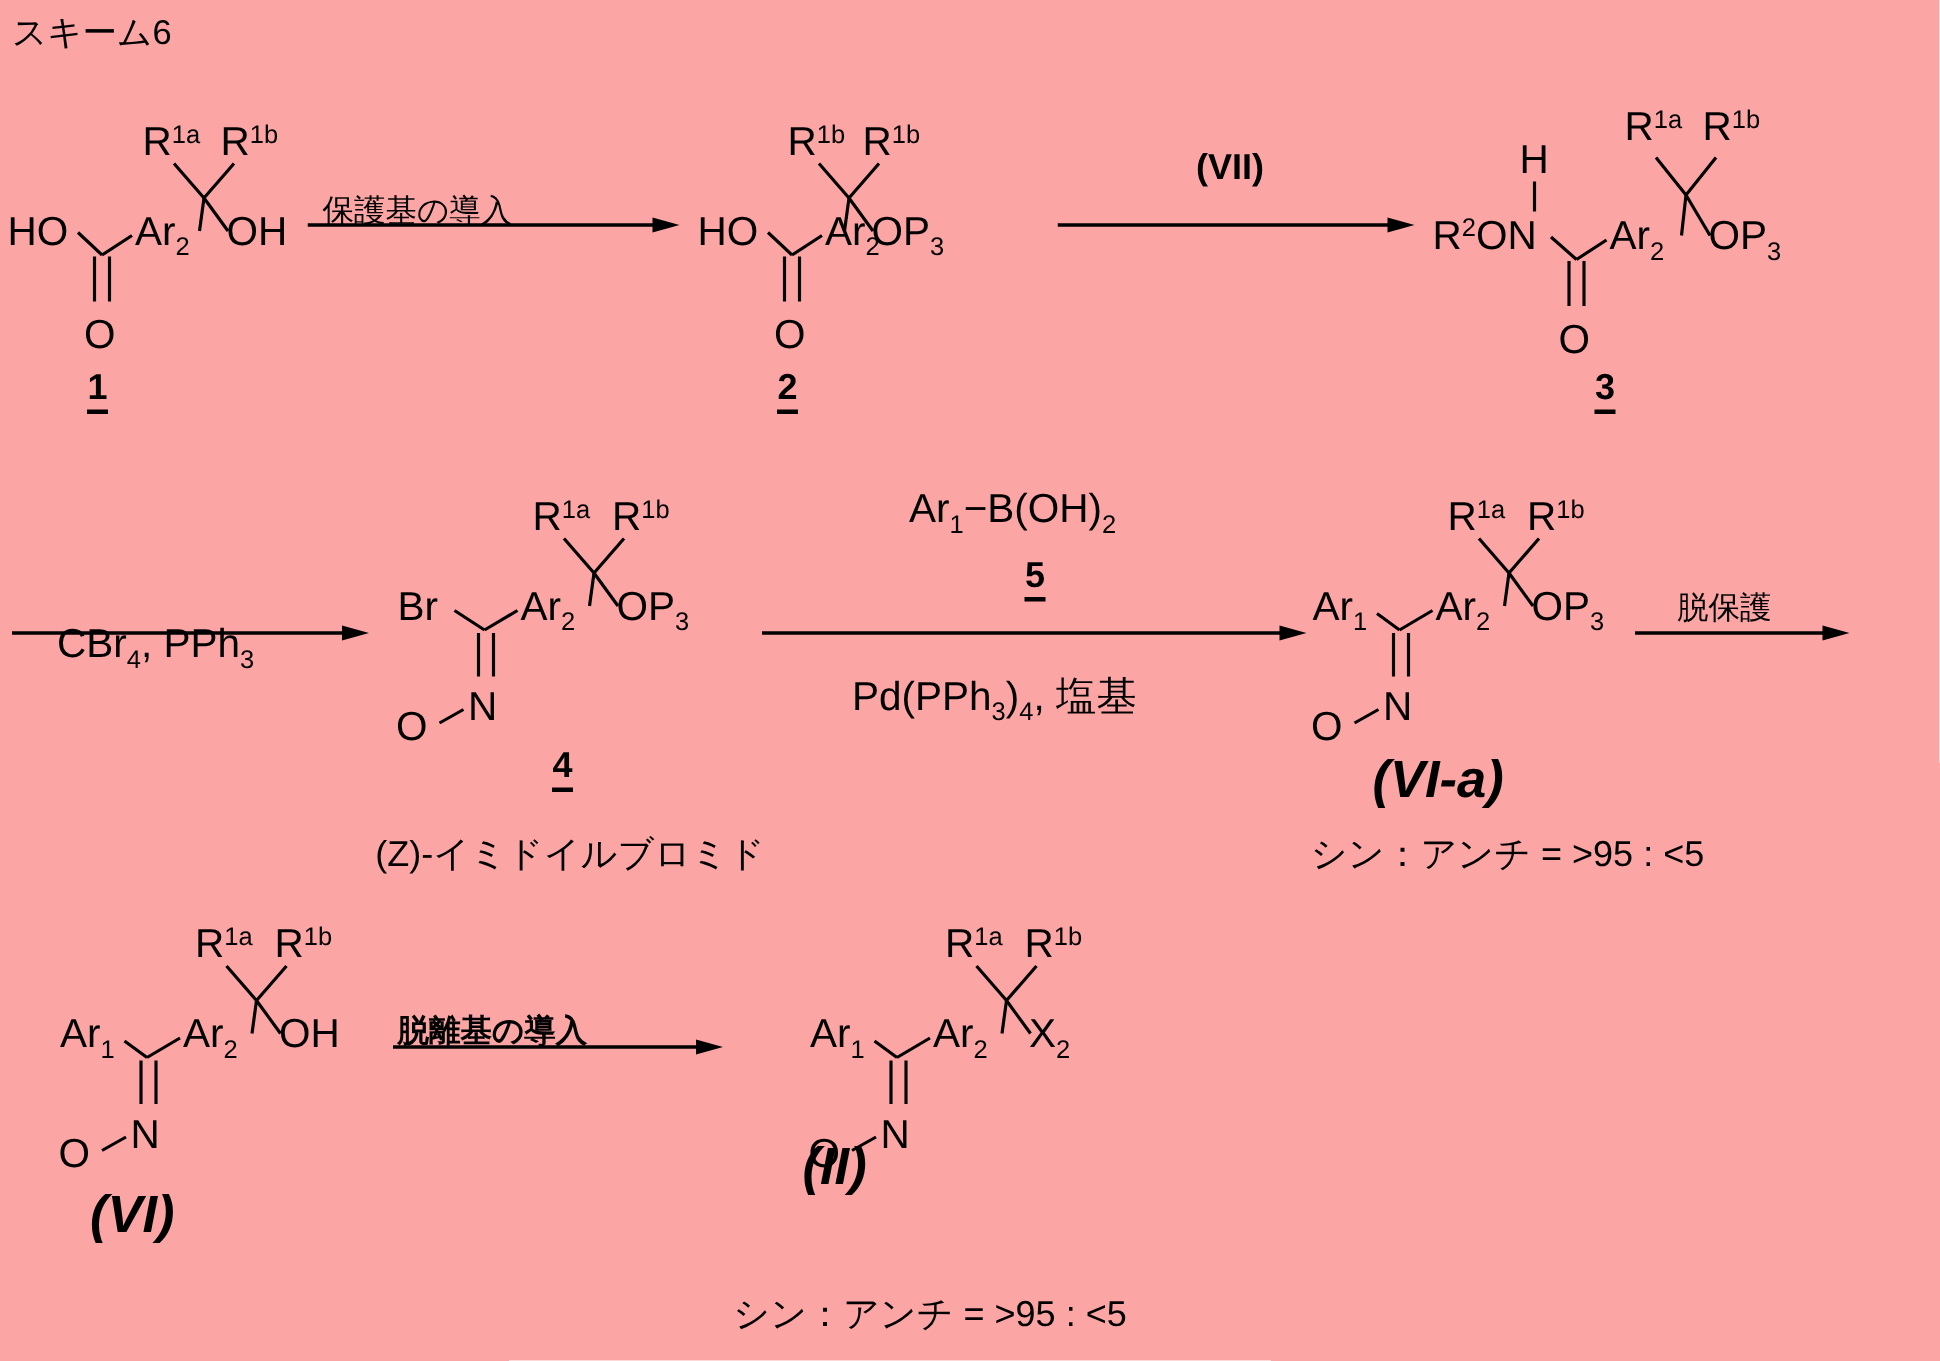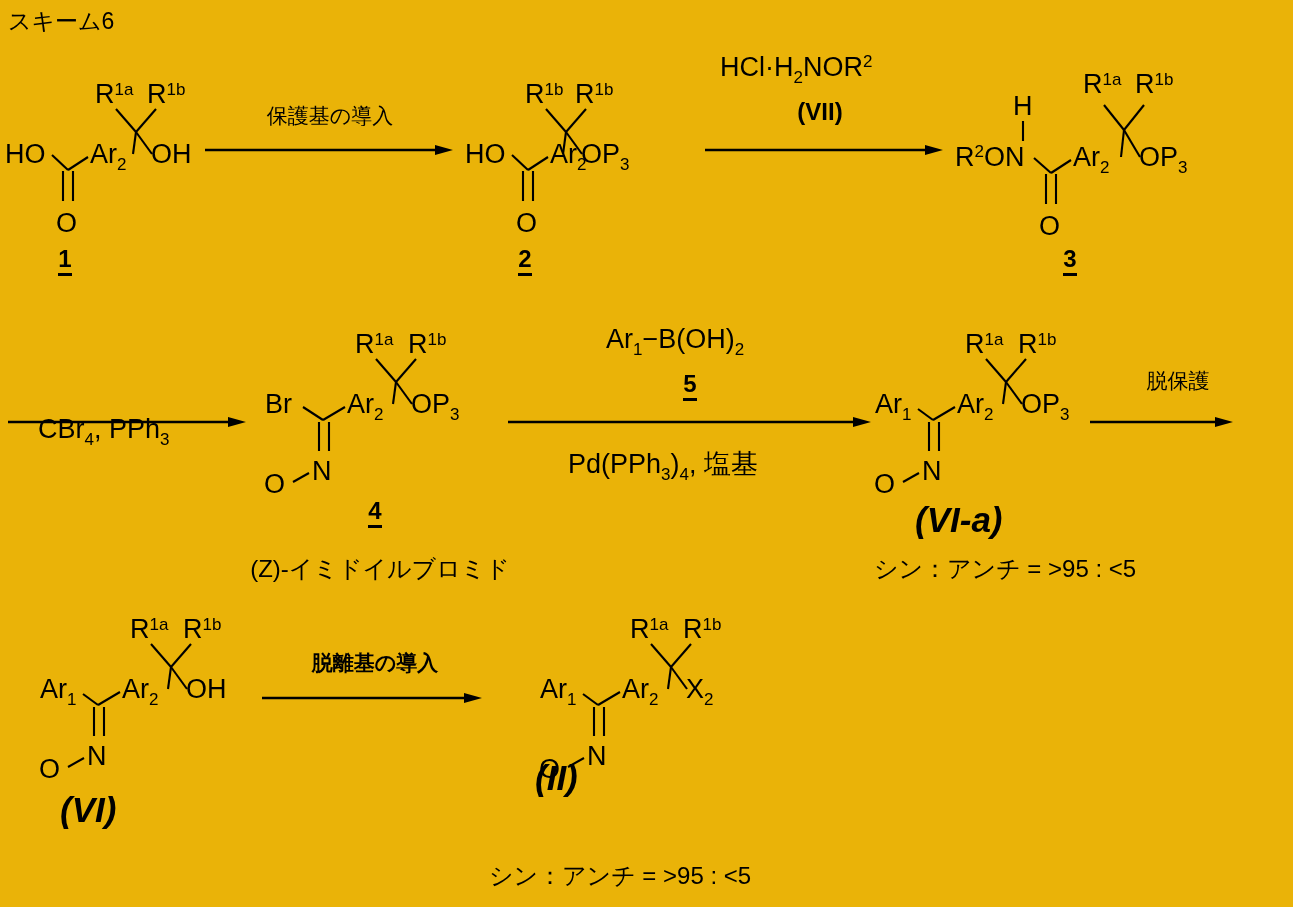--- a/index.html
+++ b/index.html
@@ -9,40 +9,41 @@
     background: #ffffff;
   }
   body {
     font-family: "Liberation Sans", sans-serif;
     color: #000000;
   }
   #page {
     position: relative;
     width: 1293px;
     height: 907px;
-    background: #eab308;
+    background: #fca5a5;
     overflow: hidden;
   }
   .abs { position: absolute; }
 
   .scheme-title {
     left: 8px;
     top: 8px;
     font-size: 23px;
     line-height: 26px;
     letter-spacing: 0px;
     white-space: nowrap;
   }
 
   
   .rxn-text {
     font-size: 22px;
     line-height: 26px;
     white-space: nowrap;
-    text-align: center;
+    text-align: left;
+    margin-top: 25px;
   }
   .rxn-text.jp { font-size: 21px; }
   .cmpd-num {
     font-size: 24px;
     font-weight: bold;
     white-space: nowrap;
     text-align: center;
   }
   .cmpd-num span.u {
     border-bottom: 3px solid #000;
@@ -149,27 +150,20 @@
       <path class="bond" d="M 101 57 L 117 79"></path>
       <text class="atom" x="116" y="88">
         <tspan>OP</tspan><tspan class="sub" dy="7">3</tspan>
       </text>
     </svg>
   </div>
   <div class="abs cmpd-num" style="left:495px; top:245px; width:60px;">
     <span class="u">2</span>
   </div>
 
-  <div class="abs" style="left:690px; top:48px;">
-    <svg width="260" height="36" viewBox="0 0 260 36">
-      <text class="atom" x="30" y="28">
-        <tspan>HCl</tspan><tspan>·</tspan><tspan>H</tspan><tspan class="sub" dy="7">2</tspan><tspan dy="-7">NOR</tspan><tspan class="sup" dy="-9">2</tspan>
-      </text>
-    </svg>
-  </div>
   <div class="abs bold-roman" style="left:690px; top:98px; width:260px; text-align:center;">(VII)</div>
   <div class="abs" style="left:705px; top:140px;">
     <svg width="240" height="20" viewBox="0 0 240 20">
       <path class="arrow-line" d="M 0 10 L 228 10"></path>
       <path d="M 238 10 L 220 5 L 220 15 Z" fill="#000"></path>
     </svg>
   </div>
 
   <div class="abs" style="left:955px; top:58px;">
     <svg width="300" height="185" viewBox="0 0 300 185">

